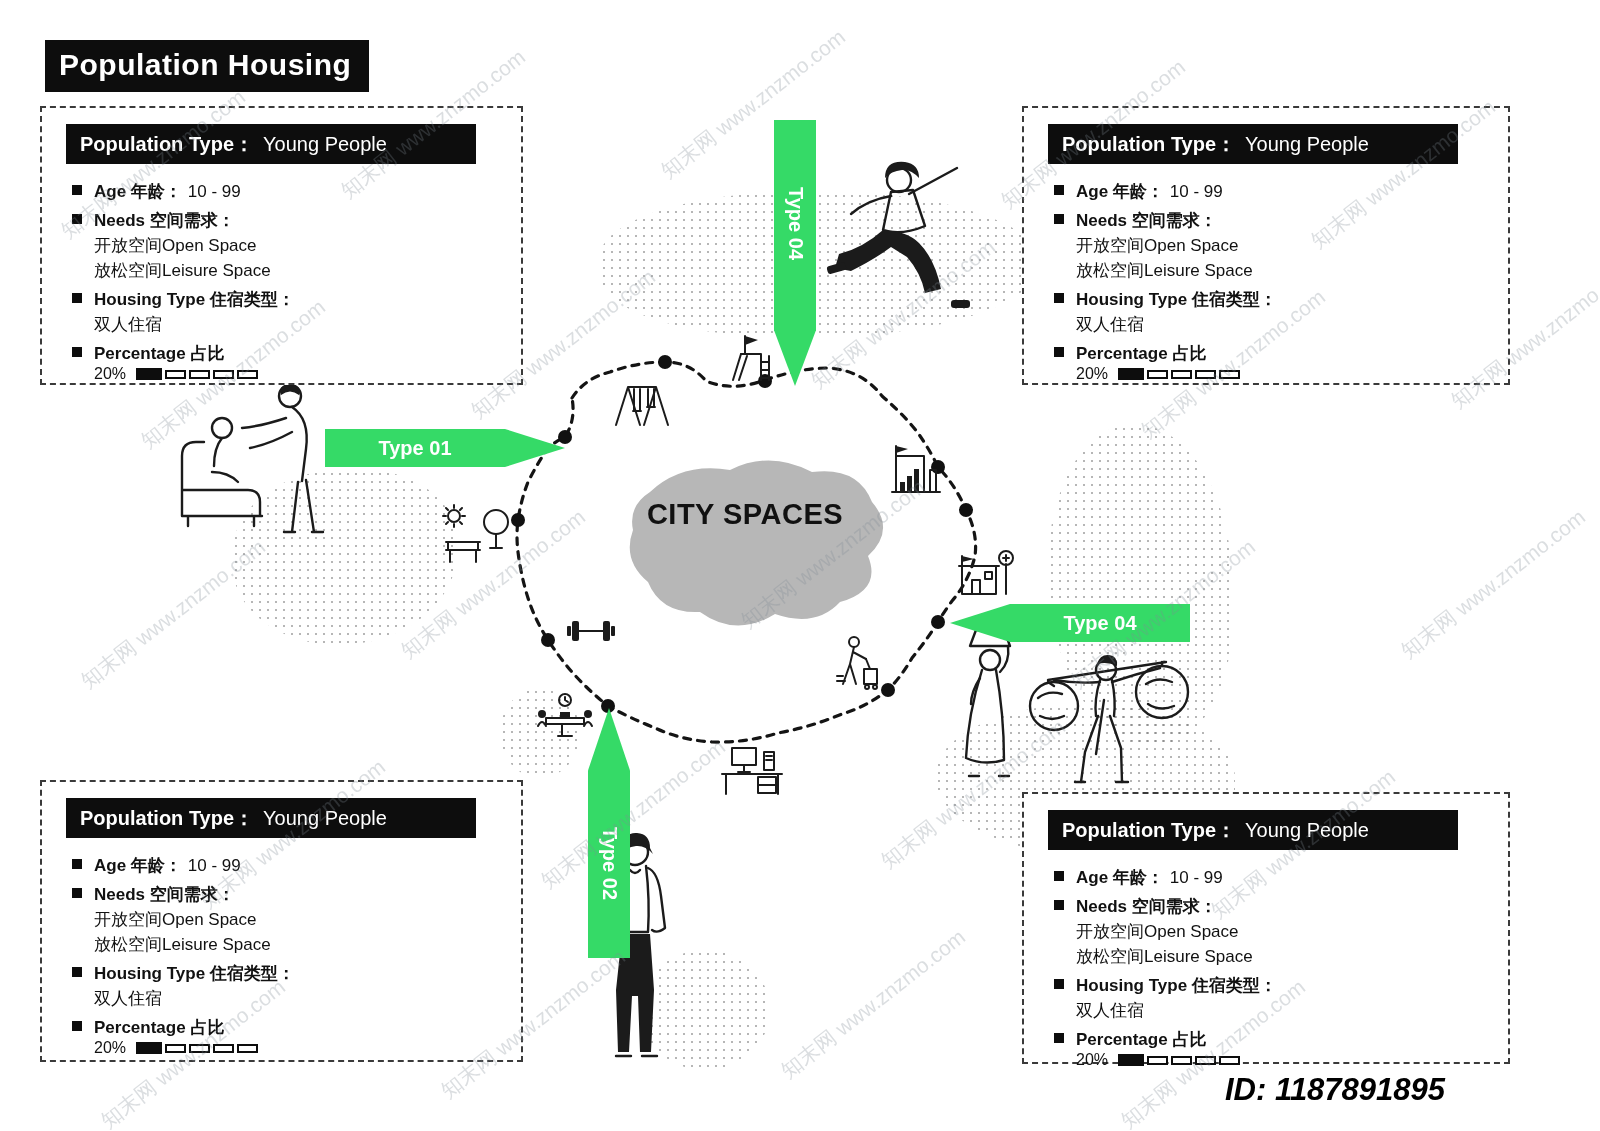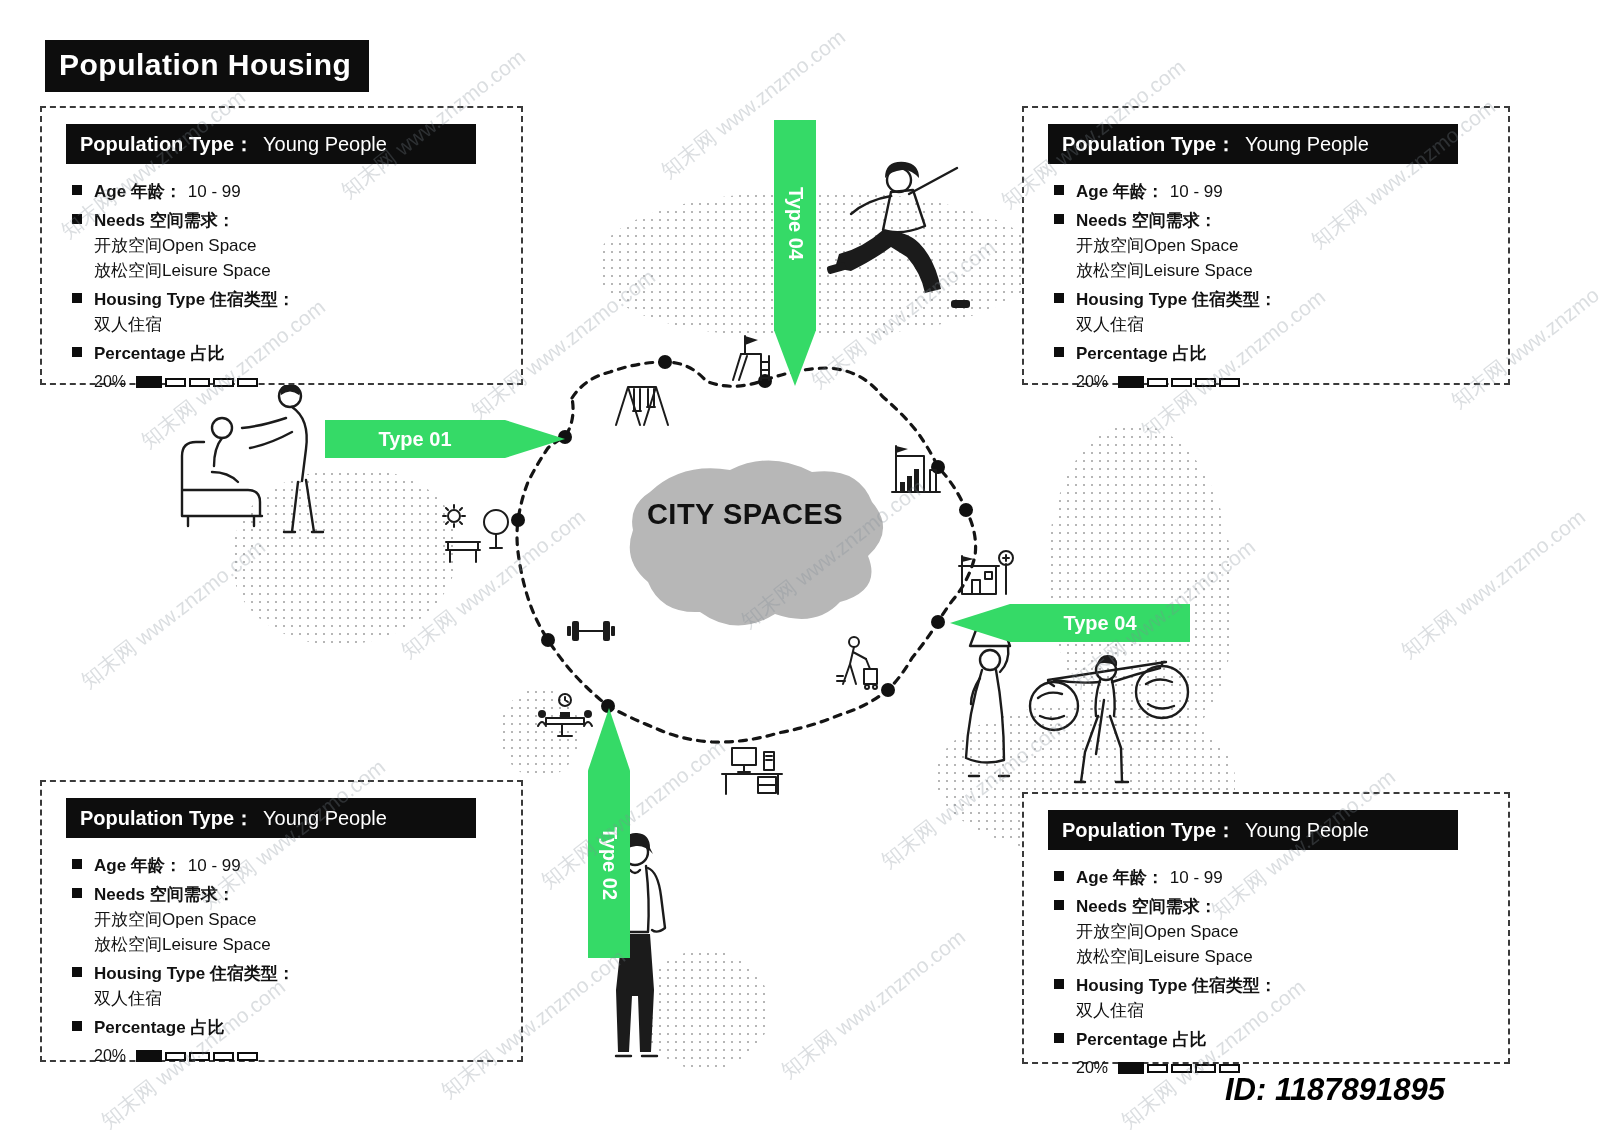--- a/index.html
+++ b/index.html
@@ -11,21 +11,21 @@
 
   .pop-box {border:2.5px dashed #3a3a3a;background:#fff;z-index:5;}
   .pop-header {background:#0d0d0d;color:#fff;height:40px;display:flex;align-items:center;padding:0 14px;font-size:20px;margin:16px 0 0 24px;width:410px;}
   .pop-header b {font-weight:700;}
   .pop-header .hv {font-weight:400;margin-left:9px;}
   .pop-body {padding:10px 18px 0 30px;font-size:17px;}
   .li {position:relative;padding-left:22px;margin-top:6px;font-weight:700;}
   .li::before {content:"";position:absolute;left:0;top:5px;width:10px;height:10px;background:#0d0d0d;}
   .li .val {font-weight:400;margin-left:6px;}
   .sub {padding-left:22px;font-weight:400;margin-top:2px;}
-  .pct-row {display:flex;align-items:center;gap:3px;padding-left:22px;margin-top:8px;}
+  .pct-row {display:flex;align-items:center;gap:3px;padding-left:22px;}
   .pct-row .pct {font-weight:400;font-size:16px;margin-right:7px;}
   .seg {width:21px;height:9px;border:2px solid #0d0d0d;background:#fff;display:inline-block;}
   .seg.filled {width:26px;height:12px;background:#0d0d0d;border:none;}
 
   .banner {background:#35da67;color:#fff;font-weight:700;font-size:20px;z-index:4;display:flex;align-items:center;justify-content:center;}
   .banner span {white-space:nowrap;}
   .banner.vert span {transform:rotate(90deg);}
 
   .dots {background-image:radial-gradient(circle,#6f6f6f 1.2px,transparent 1.45px);background-size:8px 8px;opacity:.5;z-index:1;}
 
@@ -296,21 +296,21 @@
     <line class="ln" x1="18" y1="58" x2="96" y2="52"></line>
     <path class="fl" d="M46,57 h20 l4,33 h-28 z"></path>
     <path class="ln" d="M50,90 l-3,44 M62,90 l3,44 M41,134 h9 M62,134 h9"></path>
     <path class="ln" d="M18,58 v20 M96,52 v22"></path>
     <path class="ln" d="M4,80 h28 l-4,16 q-10,6 -20,0 z M6,78 q4,-6 8,0 q4,-6 8,0 q4,-6 8,0"></path>
     <path class="ln" d="M82,76 h28 l-4,16 q-10,6 -20,0 z M84,74 q4,-6 8,0 q4,-6 8,0 q4,-6 8,0"></path>
   </g>
   <use href="#carrierFig" transform="translate(54,14)"></use>
 </svg>
 
-<div class="banner abs" style="left:325px;top:420px;width:240px;height:38px;clip-path:polygon(0 0,75% 0,100% 50%,75% 100%,0 100%);padding-right:60px;">
+<div class="banner abs" style="left:325px;top:429px;width:240px;height:38px;clip-path:polygon(0 0,75% 0,100% 50%,75% 100%,0 100%);padding-right:60px;">
   <span>Type 01</span>
 </div>
 <div class="banner abs" style="left:950px;top:604px;width:240px;height:38px;clip-path:polygon(25% 0,100% 0,100% 100%,25% 100%,0 50%);padding-left:60px;">
   <span>Type 04</span>
 </div>
 <div class="banner vert abs" style="left:774px;top:120px;width:42px;height:266px;clip-path:polygon(0 0,100% 0,100% 79%,50% 100%,0 79%);padding-bottom:60px;">
   <span>Type 04</span>
 </div>
 <div class="banner vert abs" style="left:588px;top:708px;width:42px;height:250px;clip-path:polygon(50% 0,100% 25%,100% 100%,0 100%,0 25%);padding-top:60px;">
   <span>Type 02</span>

